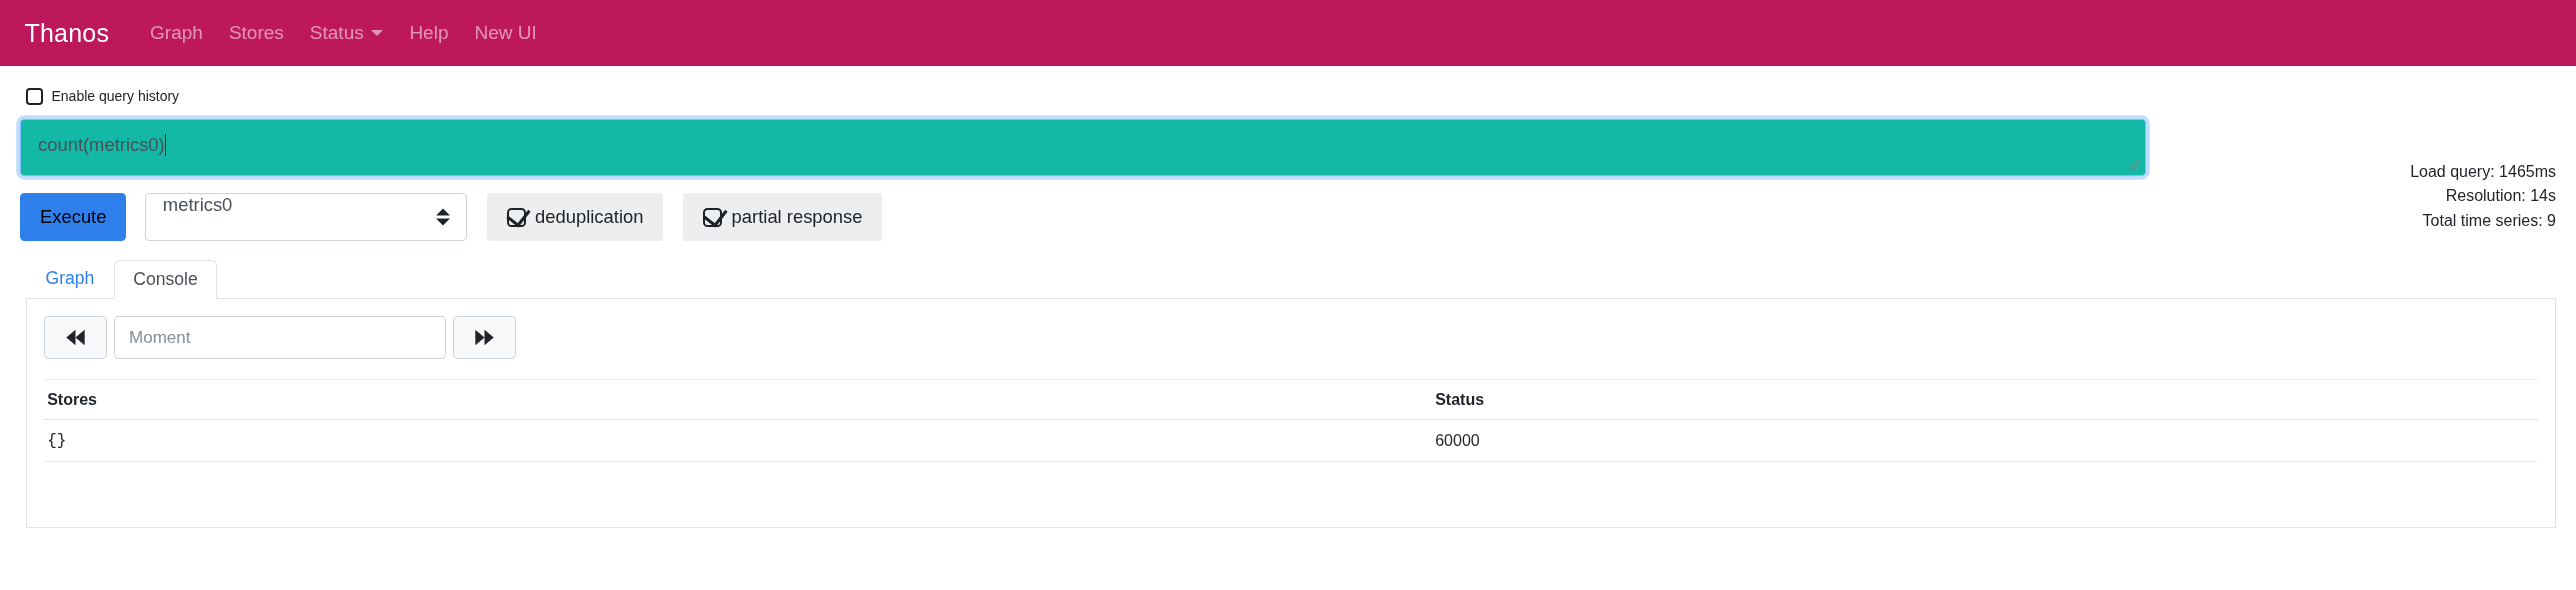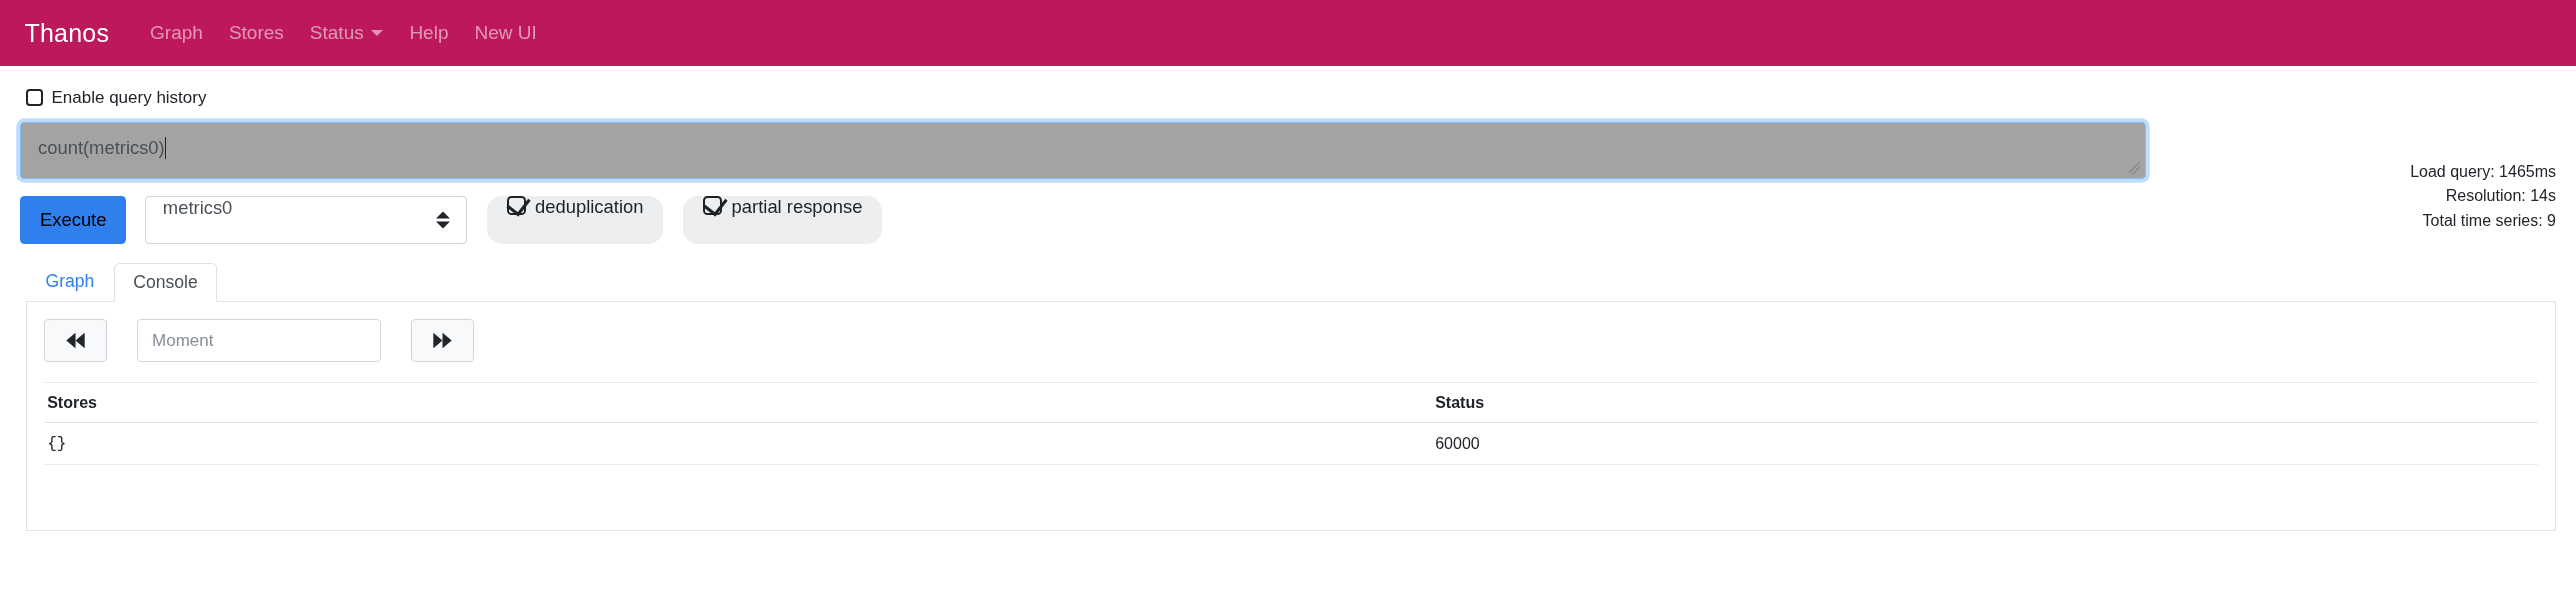--- a/index.html
+++ b/index.html
@@ -61,37 +61,37 @@
   }
   .cb-box {
     width: 17px; height: 17px;
     border: 2.3px solid #1e2125;
     border-radius: 3.8px;
     background: #fff;
     flex: none;
     margin-right: 8.4px;
   }
   .history-label {
-    font-size: 17px;
+    font-size: 14px;
     color: #212529;
     white-space: nowrap;
   }
 
   
   .query-wrap {
     position: relative;
     margin-top: 14.6px;
   }
   .query-box {
     width: 2126px;
     height: 57px;
     border: 1.5px solid #80bdff;
     border-radius: 4.6px;
     box-shadow: 0 0 0 3.8px rgba(0,123,255,0.25);
-    background: #a3a3a3;
+    background: #14b8a6;
     position: relative;
     padding: 14px 17px 0 17px;
     font-size: 18.4px;
     color: #495057;
     overflow: hidden;
   }
   .query-text { white-space: pre; position: relative; display: inline-block; }
   .caret-bar {
     display: inline-block;
     width: 1.5px;
@@ -176,25 +176,26 @@
     border-left: 7px solid transparent;
     border-right: 7px solid transparent;
   }
   .spin b.up   { border-bottom: 7.7px solid #212529; }
   .spin b.down { border-top: 7.7px solid #212529; }
 
   .toggle-btn {
     margin-left: 20px;
     background: #eceeef;
     border: none;
-    border-radius: 15px;
+    border-radius: 3px;
     font-size: 18.4px;
     font-family: inherit;
     color: #212529;
     display: flex;
+    align-items: center;
     padding: 0 20px;
     cursor: pointer;
     white-space: nowrap;
   }
   .chk-glyph {
     width: 19px; height: 19px;
     border: 2.7px solid #1e2125;
     border-radius: 4.6px;
     position: relative;
     margin-right: 9.2px;
@@ -260,22 +261,22 @@
     border: 1.5px solid #ced4da;
     border-radius: 4.6px;
     display: flex;
     align-items: center;
     justify-content: center;
     cursor: pointer;
     color: #212529;
   }
   .nav-btn svg { display: block; }
   .moment-input {
-    width: 244px;
-    margin: 0 30px;
+    width: 332px;
+    margin: 0 7px;
     border: 1.5px solid #ced4da;
     border-radius: 4.6px;
     background: #fff;
     font-size: 17px;
     font-family: inherit;
     color: #6c757d;
     padding: 0 14px;
   }
   .moment-input::placeholder { color: #868e96; opacity: 1; }
 

